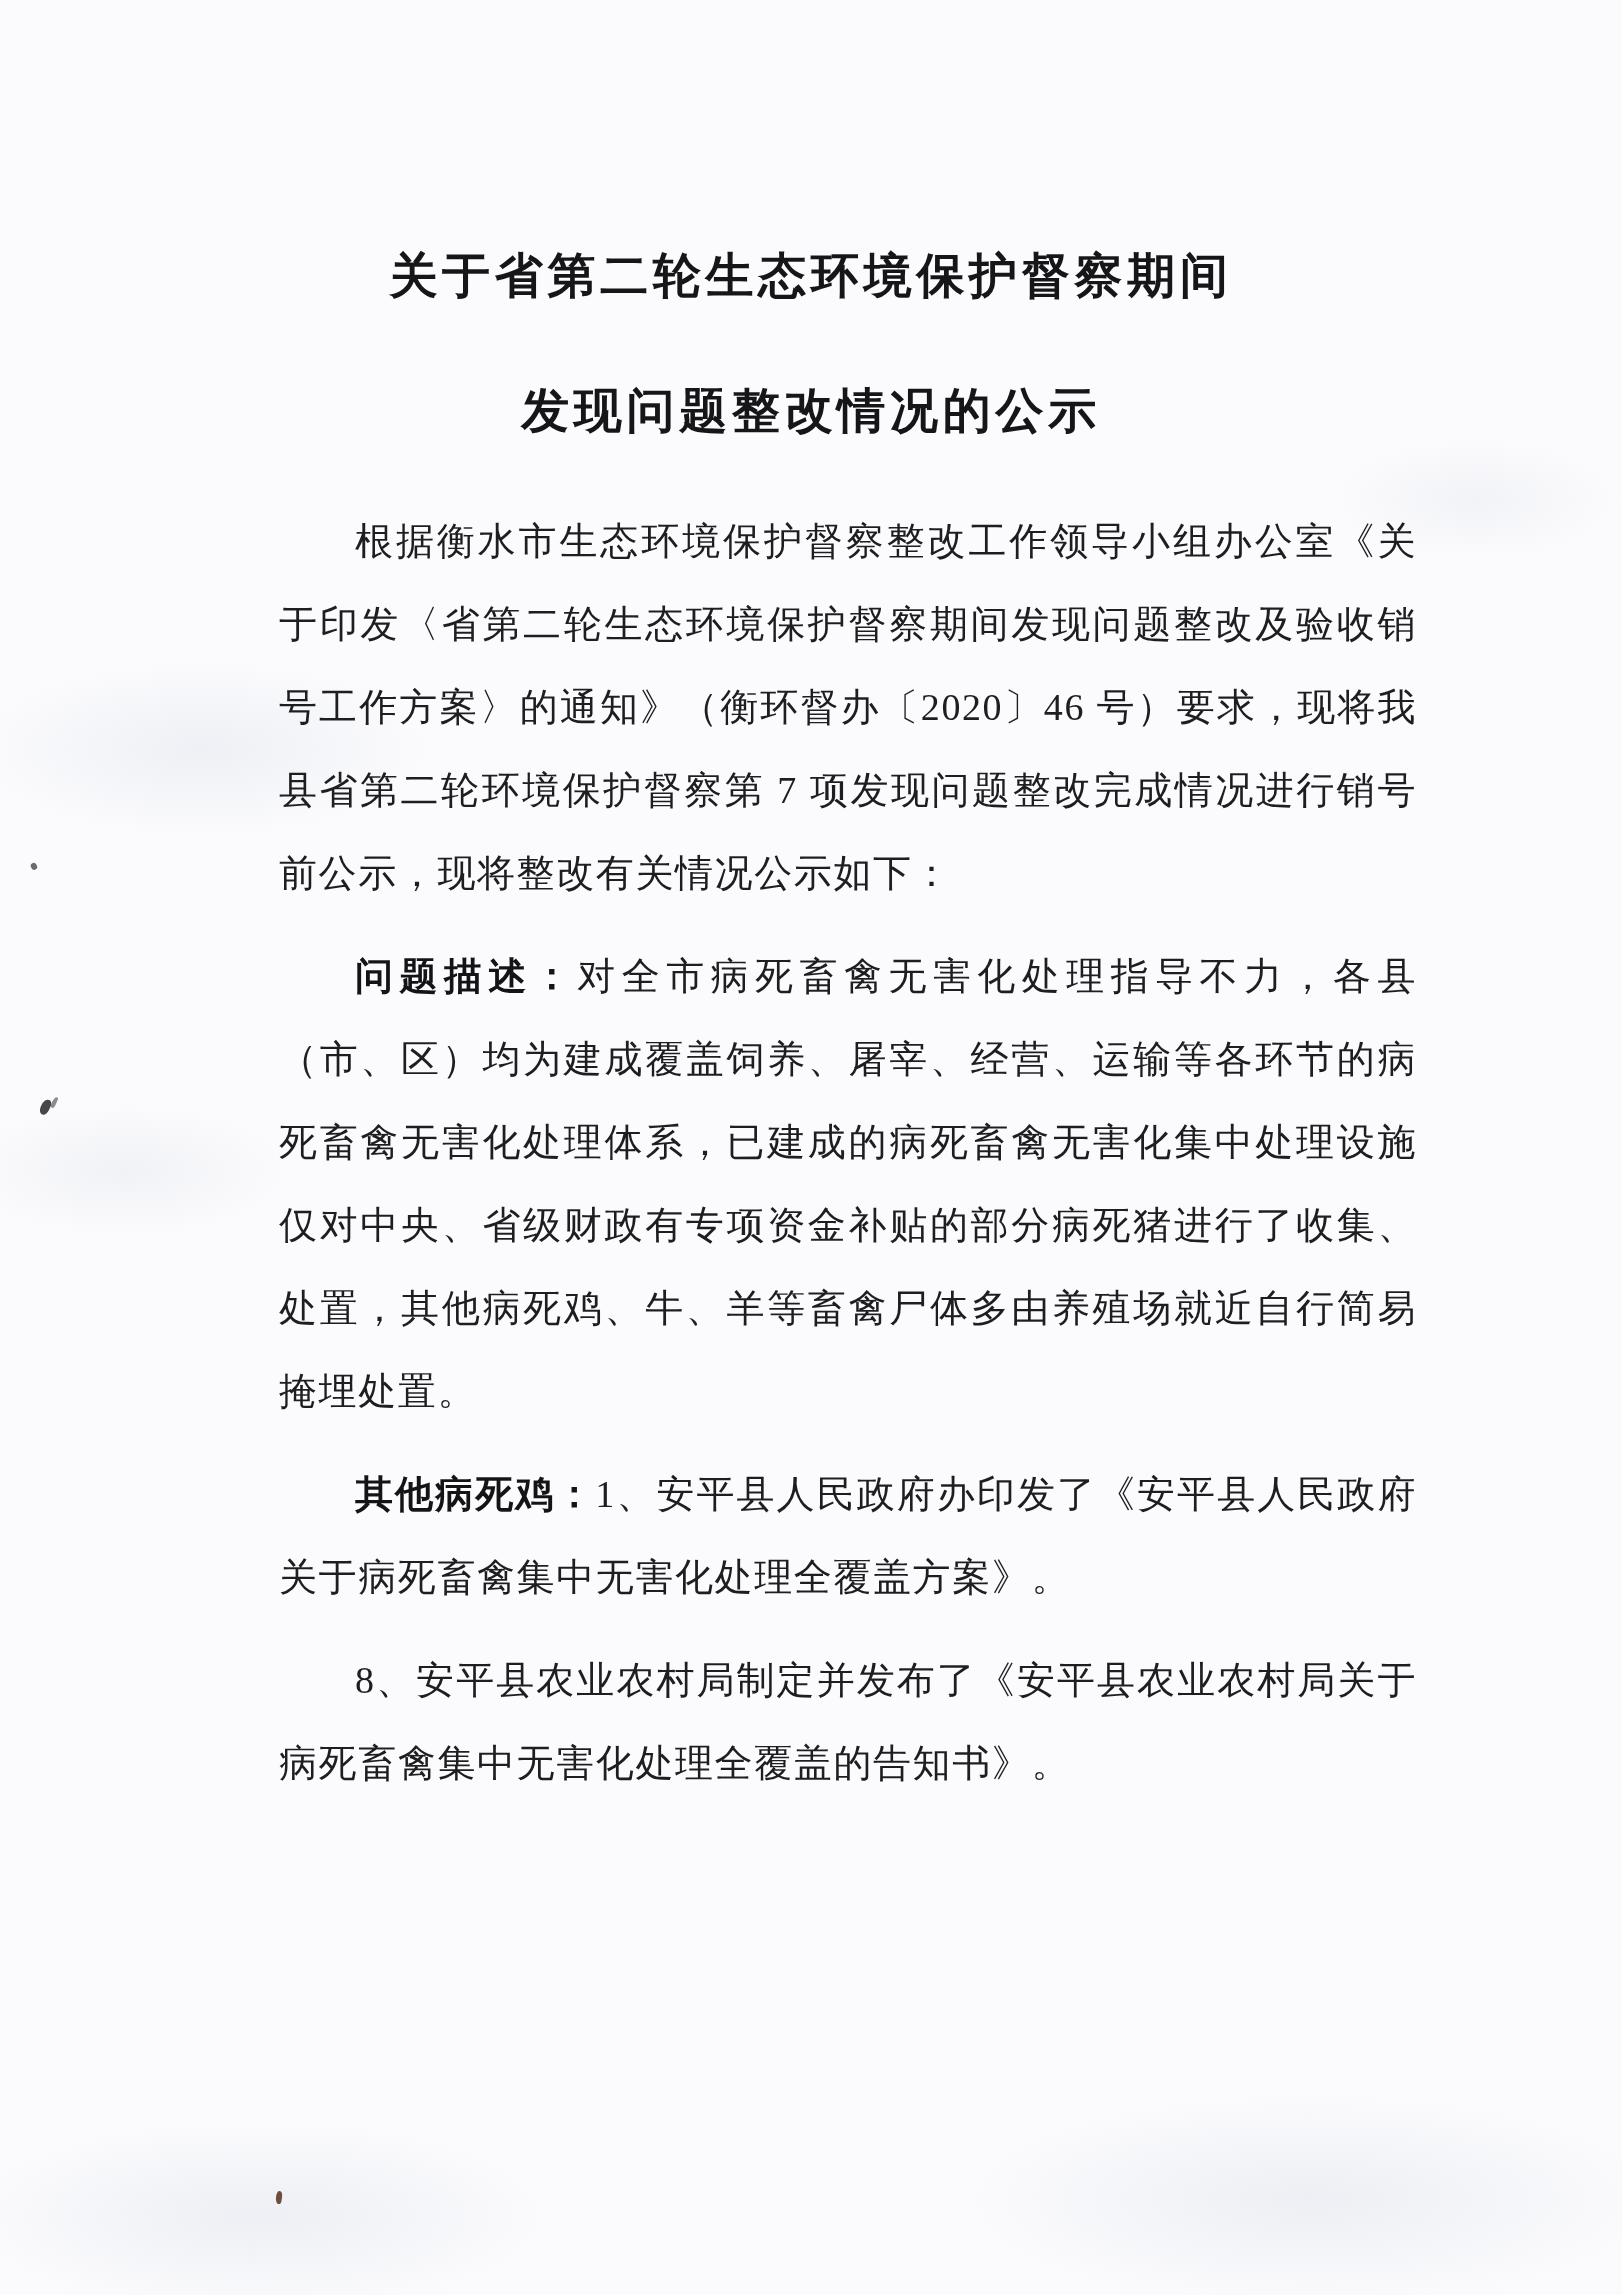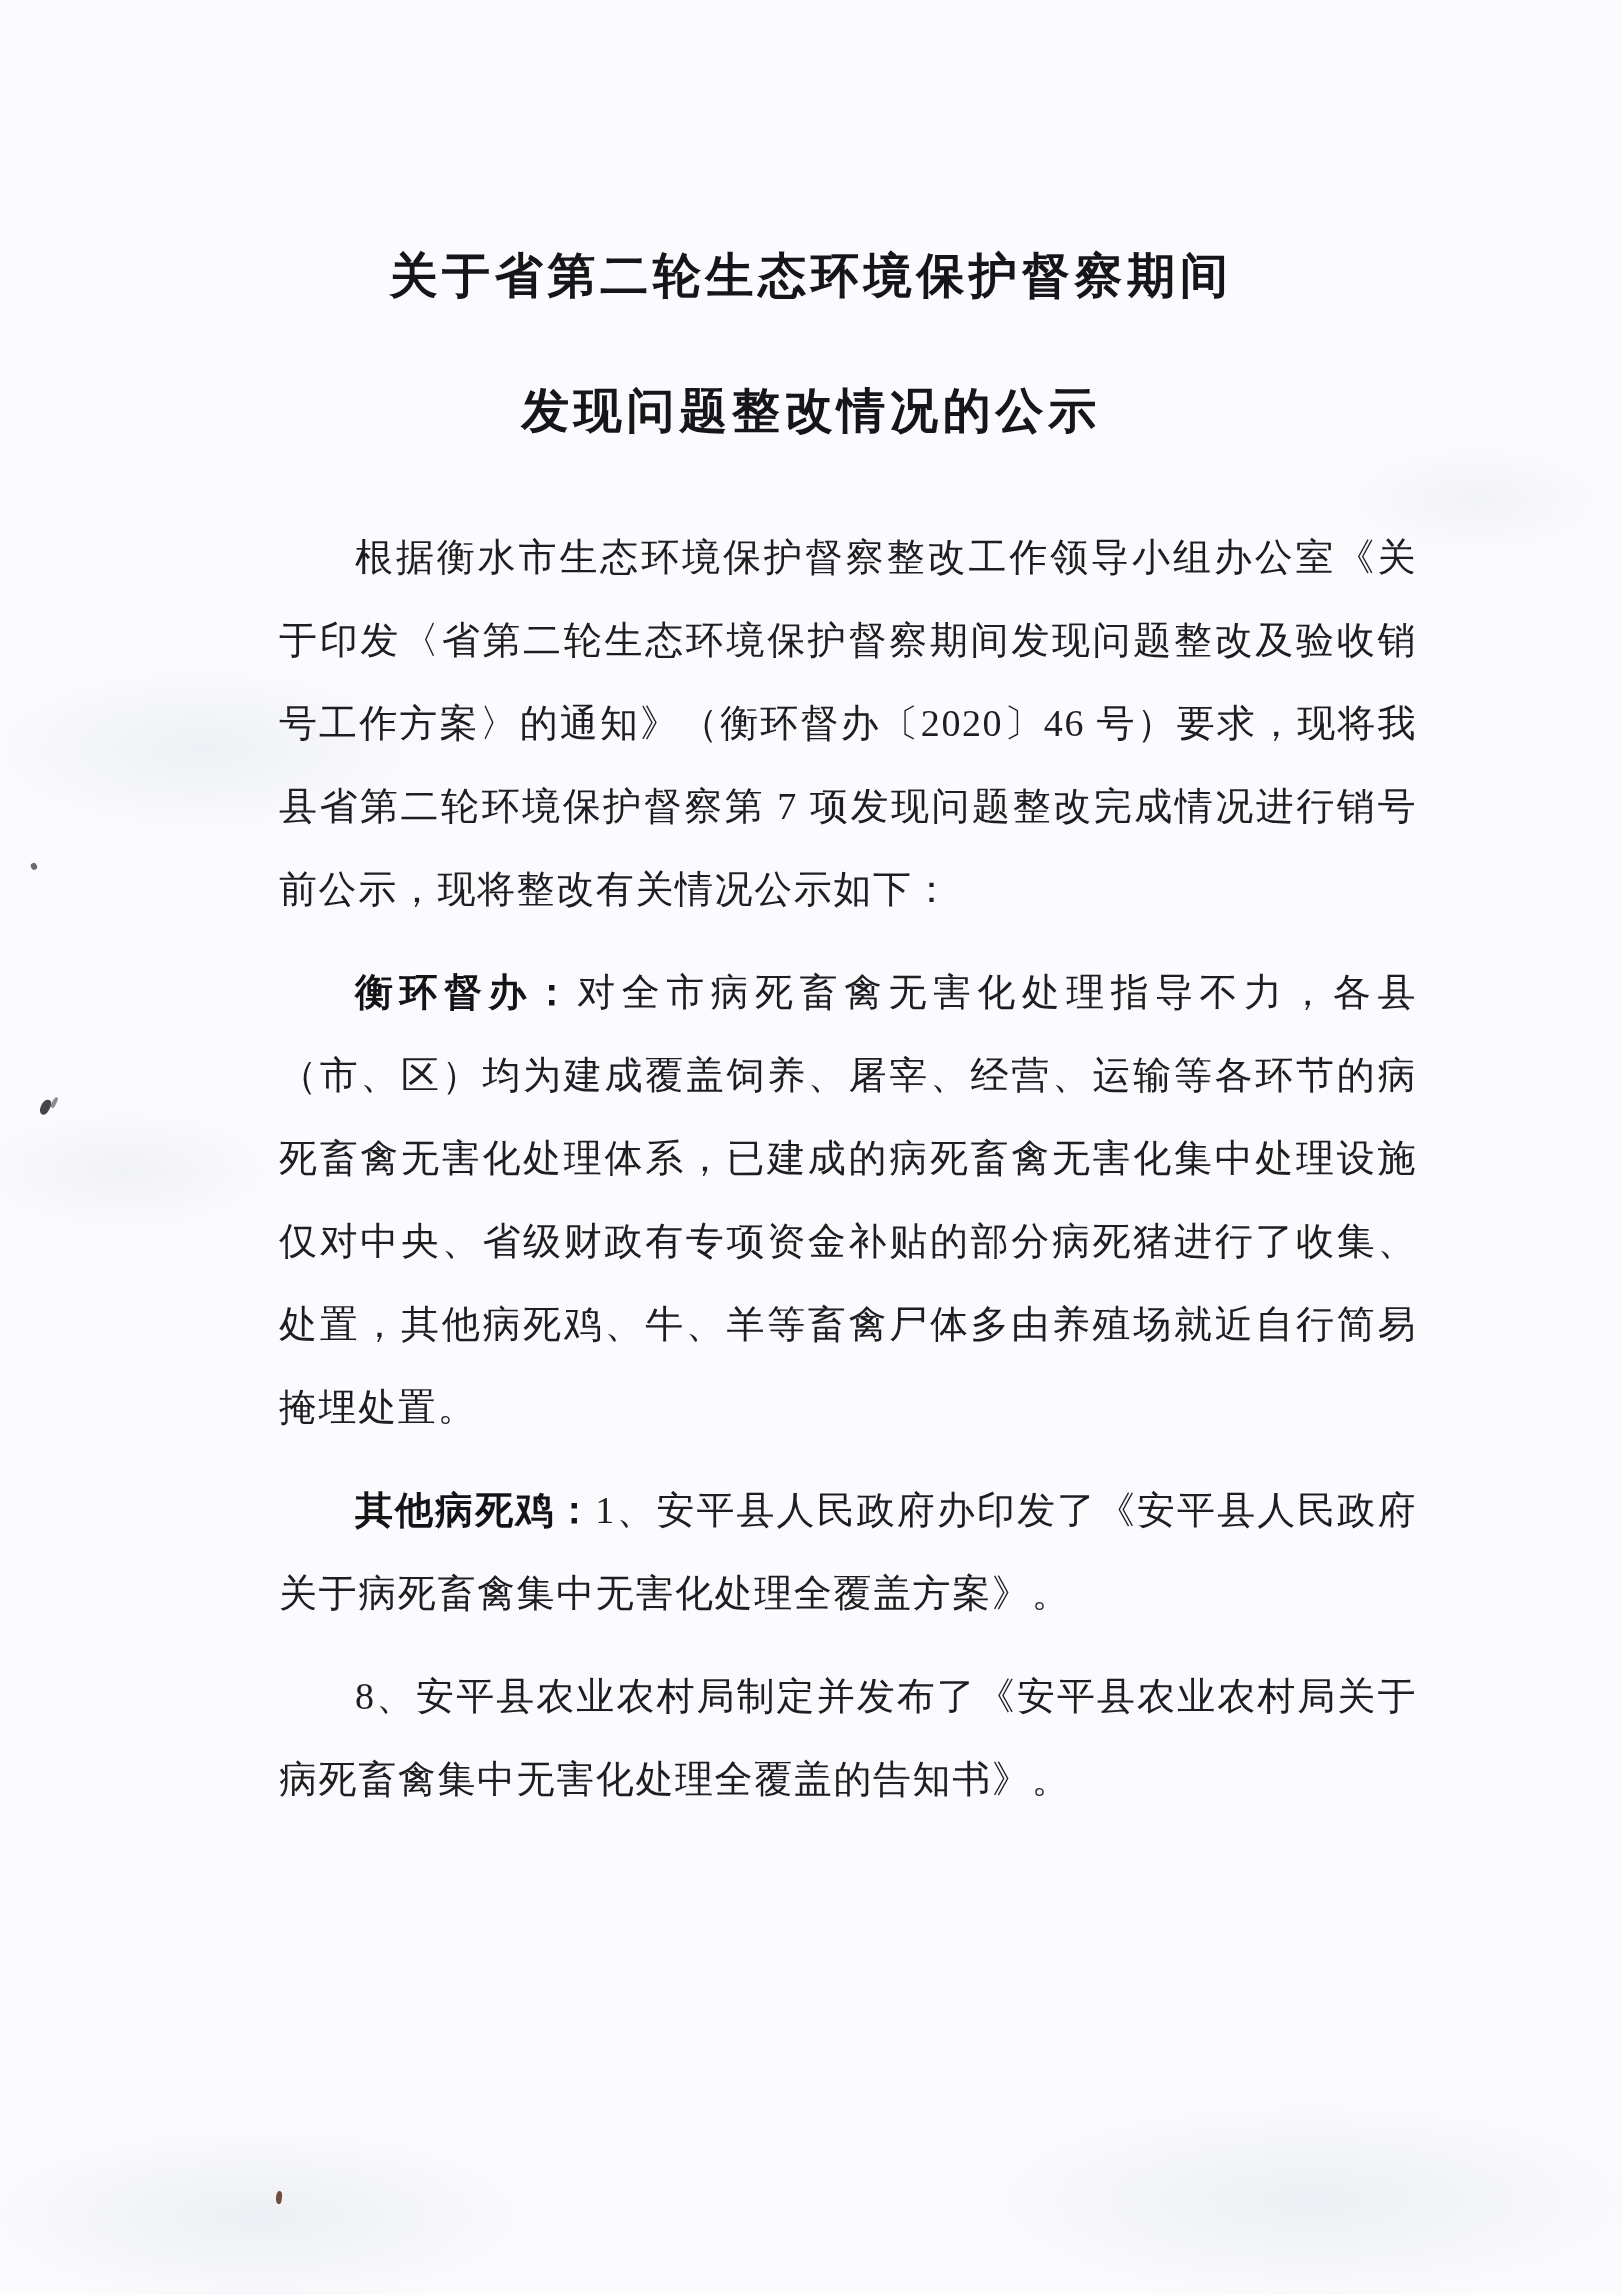--- a/index.html
+++ b/index.html
@@ -31,21 +31,21 @@
     text-align: center;
     font-size: 48px;
     line-height: 135px;
     font-weight: 700;
     letter-spacing: 4.7px;
     color: #161618;
   }
   .title .title-line { display: block; }
   .doc-body {
     position: absolute;
-    top: 516px;
+    top: 500px;
     left: 279px;
     width: 1138px;
     font-size: 38px;
     line-height: 83px;
     letter-spacing: 1.6px;
     text-align: justify;
     color: #1e1e20;
   }
   .doc-body p.para {
     margin: 0 0 20px 0;
@@ -87,21 +87,21 @@
 
 <div class="page">
 
   <h1 class="title">
     <span class="title-line">关于省第二轮生态环境保护督察期间</span>
     <span class="title-line">发现问题整改情况的公示</span>
   </h1>
 
   <div class="doc-body">
       <p class="para">根据衡水市生态环境保护督察整改工作领导小组办公室《关于印发〈省第二轮生态环境保护督察期间发现问题整改及验收销号工作方案〉的通知》（衡环督办〔2020〕46 号）要求，现将我县省第二轮环境保护督察第 7 项发现问题整改完成情况进行销号前公示，现将整改有关情况公示如下：</p>
-      <p class="para"><strong>衡环督办：</strong>对全市病死畜禽无害化处理指导不力，各县（市、区）均为建成覆盖饲养、屠宰、经营、运输等各环节的病死畜禽无害化处理体系，已建成的病死畜禽无害化集中处理设施仅对中央、省级财政有专项资金补贴的部分病死猪进行了收集、处置，其他病死鸡、牛、羊等畜禽尸体多由养殖场就近自行简易掩埋处置。</p>
+      <p class="para"><strong>问题描述：</strong>对全市病死畜禽无害化处理指导不力，各县（市、区）均为建成覆盖饲养、屠宰、经营、运输等各环节的病死畜禽无害化处理体系，已建成的病死畜禽无害化集中处理设施仅对中央、省级财政有专项资金补贴的部分病死猪进行了收集、处置，其他病死鸡、牛、羊等畜禽尸体多由养殖场就近自行简易掩埋处置。</p>
       <p class="para"><strong>其他病死鸡：</strong>1、安平县人民政府办印发了《安平县人民政府关于病死畜禽集中无害化处理全覆盖方案》。</p>
       <p class="para">8、安平县农业农村局制定并发布了《安平县农业农村局关于病死畜禽集中无害化处理全覆盖的告知书》。</p>
     </div>
 
   <div class="speck speck-1"></div>
   <div class="speck speck-2"></div>
   <div class="speck speck-3"></div>
 
 </div>
 

